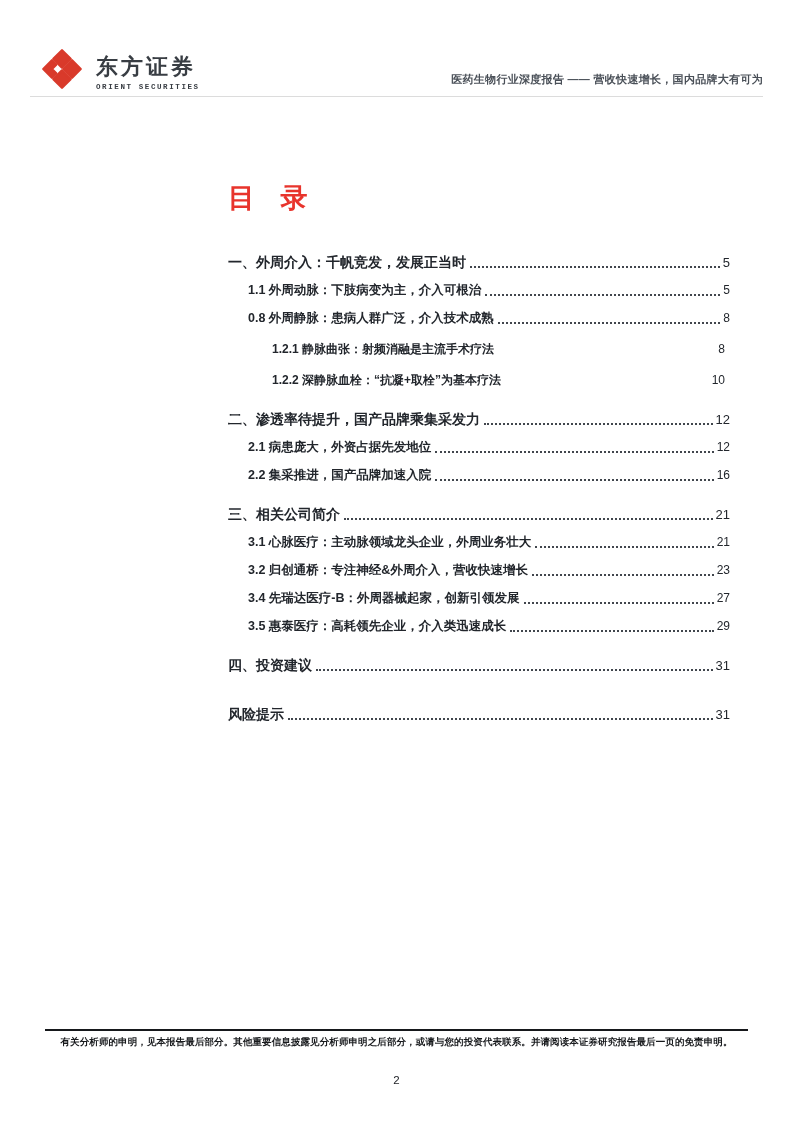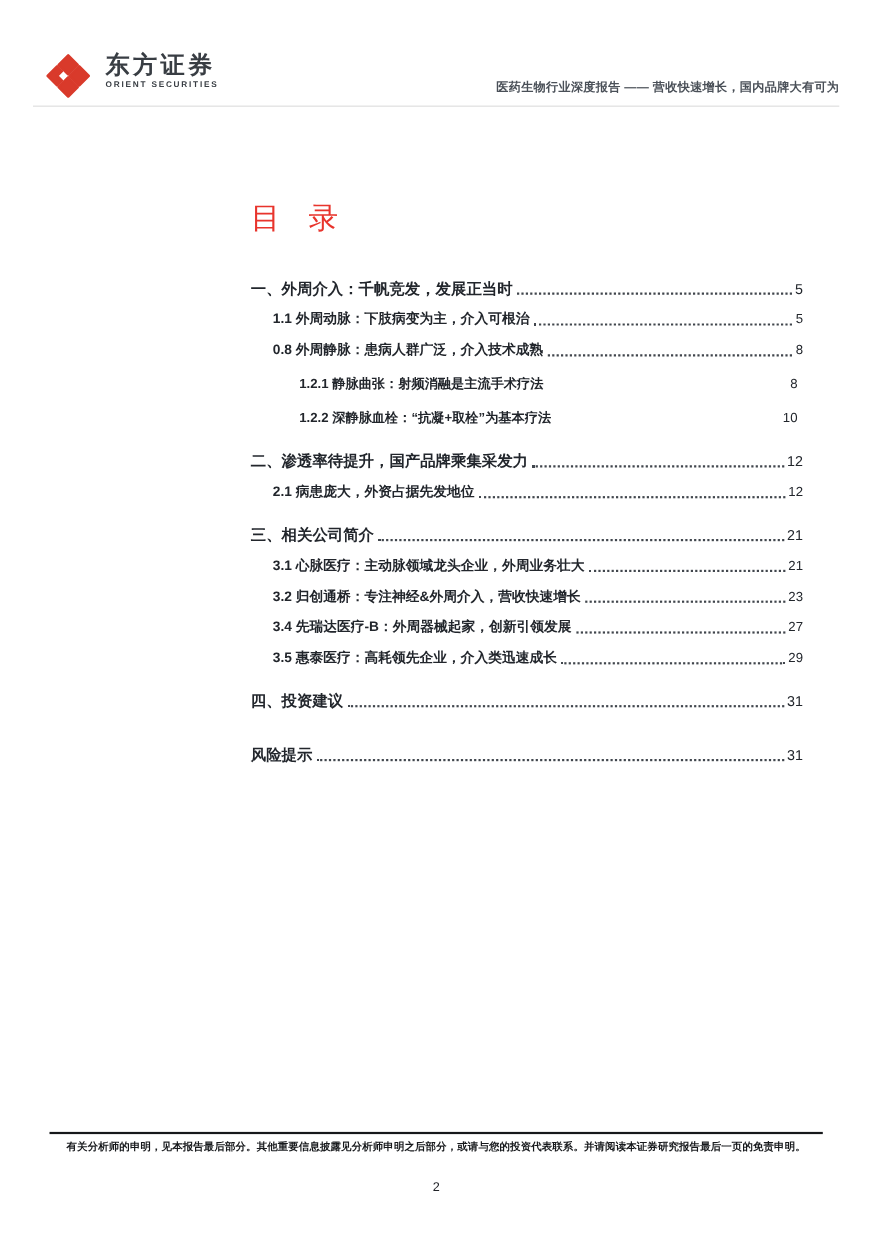--- a/index.html
+++ b/index.html
@@ -7,21 +7,21 @@
   body {
     font-family: "Liberation Sans", "DejaVu Sans", sans-serif;
     background: #ffffff;
     position: relative;
     overflow: hidden;
     color: var(--text-dark, #22262c);
   }
 
   
   .header { position: absolute; top: 0; left: 0; right: 0; height: 97px; }
-  .logo { position: absolute; left: 38px; top: 46px; display: flex; align-items: flex-start; }
+  .logo { position: absolute; left: 38px; top: 46px; display: flex; align-items: flex-end; font-family: Liberation Mono, monospace; }
   .logo-mark { width: 48px; height: 46px; margin-right: 10px; }
   .logo-names { display: flex; flex-direction: column; }
   .logo-cn {
     font-size: 22px; font-weight: bold; color: #383d43;
     letter-spacing: 3px; line-height: 26px;
   }
   .logo-en {
     font-size: 7.5px; font-weight: bold; color: #383d43;
     letter-spacing: 1.6px; line-height: 10px;
   }
@@ -31,21 +31,21 @@
     letter-spacing: 0.3px;
   }
   .header-divider {
     position: absolute; top: 96px; left: 30px; right: 30px;
     height: 1px; background: #dcdcdc;
   }
 
   
   .toc-title {
     position: absolute; left: 228px; top: 180px;
-    font-size: 27px; font-weight: normal; letter-spacing: 9px;
+    font-size: 27px; font-weight: bold; letter-spacing: 9px;
     color: var(--title-red, #e8342c);
   }
   .toc-list {
     position: absolute; left: 228px; top: 254px; width: 502px;
   }
   .toc-row {
     display: flex; align-items: flex-end;
     line-height: 17px; cursor: pointer;
   }
   .toc-row .t { white-space: nowrap; }
@@ -139,20 +139,25 @@
     <div class="toc-row lvl1">
     <span class="t">二、渗透率待提升，国产品牌乘集采发力</span>
     <span class="leader"></span>
     <span class="pg">12</span>
   </div>
     <div class="toc-row lvl2">
     <span class="t">2.1 病患庞大，外资占据先发地位</span>
     <span class="leader"></span>
     <span class="pg">12</span>
   </div>
+    <div class="toc-row lvl2">
+    <span class="t">2.2 集采推进，国产品牌加速入院</span>
+    <span class="leader"></span>
+    <span class="pg">16</span>
+  </div>
     <div class="toc-row lvl1">
     <span class="t">三、相关公司简介</span>
     <span class="leader"></span>
     <span class="pg">21</span>
   </div>
     <div class="toc-row lvl2">
     <span class="t">3.1 心脉医疗：主动脉领域龙头企业，外周业务壮大</span>
     <span class="leader"></span>
     <span class="pg">21</span>
   </div>

